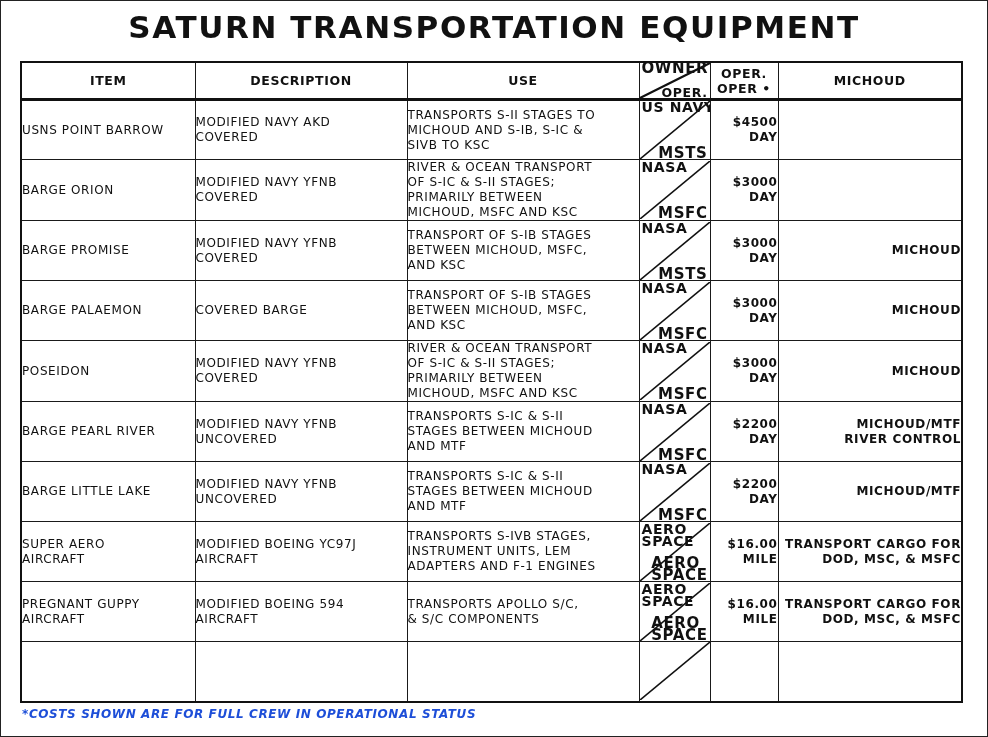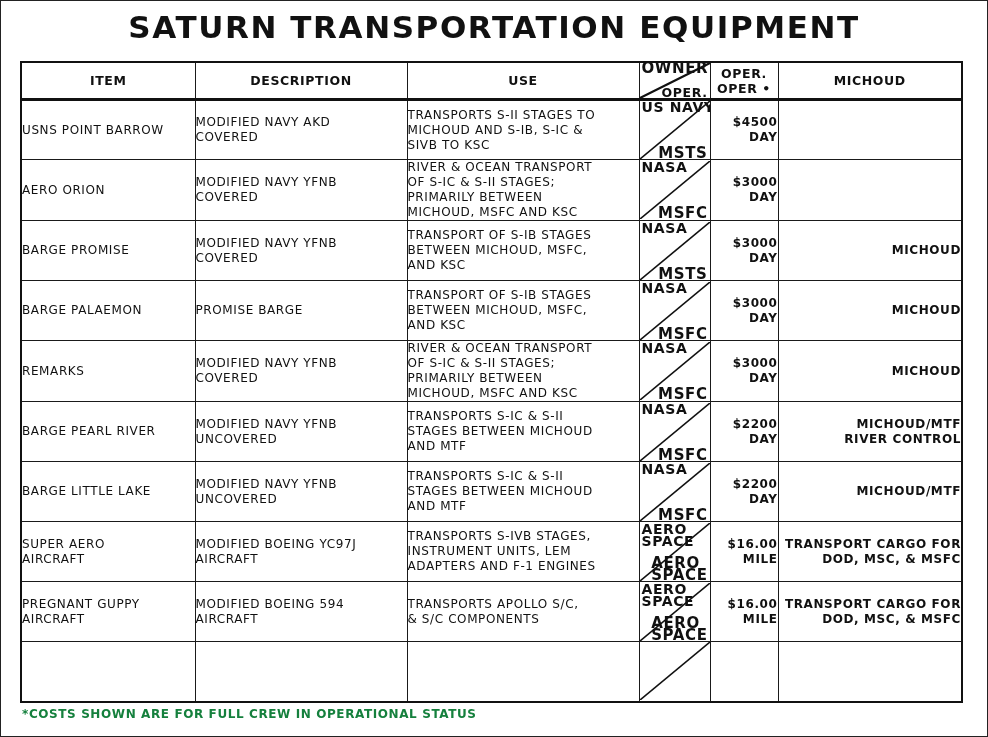--- a/index.html
+++ b/index.html
@@ -49,21 +49,21 @@
   .own-wrap svg { position: absolute; left: 0; top: 0; width: 100%; height: 100%; }
   .own-top { position: absolute; left: 2px; top: 0px; font-weight: bold; font-size: 14px; line-height: 12px; }
   .own-bot { position: absolute; right: 2px; bottom: 0px; font-weight: bold; font-size: 15px; line-height: 12px; text-align: left; }
   .hdr-own { position: relative; height: 35px; }
   .hdr-own svg { position: absolute; left: 0; top: 0; width: 100%; height: 100%; }
   .hdr-own .own-top { top: -1px; font-size: 15px; text-align: right; }
   .hdr-own .own-bot { bottom: -1px; font-size: 12.5px; }
   .line { display: block; white-space: nowrap; }
   .footnote {
     position: absolute; left: 22px; top: 707px;
-    font-size: 12px; font-weight: bold; letter-spacing: 0.6px; color:#15803d;
+    font-size: 12px; font-weight: bold; letter-spacing: 0.6px; color:#1d4ed8;font-style:italic;
   }
 </style>
 </head>
 <body>
 
 <div class="frame"></div>
 
 <div class="title">SATURN TRANSPORTATION EQUIPMENT</div>
 
 <table class="equip">
@@ -124,21 +124,21 @@
           </div>
         </td>
         <td class="cost">
           <span class="line">$4500</span>
           <span class="line">DAY</span>
         </td>
         <td class="rem"></td>
       </tr>
       <tr>
         <td class="item">
-          <span class="line">AERO ORION</span>
+          <span class="line">BARGE ORION</span>
         </td>
         <td class="desc">
           <span class="line">MODIFIED NAVY YFNB</span>
           <span class="line">COVERED</span>
         </td>
         <td class="use">
           <span class="line">RIVER &amp; OCEAN TRANSPORT</span>
           <span class="line">OF S-IC &amp; S-II STAGES;</span>
           <span class="line">PRIMARILY BETWEEN</span>
           <span class="line">MICHOUD, MSFC AND KSC</span>
@@ -194,21 +194,21 @@
         </td>
         <td class="rem">
           <span class="line">MICHOUD</span>
         </td>
       </tr>
       <tr>
         <td class="item">
           <span class="line">BARGE PALAEMON</span>
         </td>
         <td class="desc">
-          <span class="line">PROMISE BARGE</span>
+          <span class="line">COVERED BARGE</span>
         </td>
         <td class="use">
           <span class="line">TRANSPORT OF S-IB STAGES</span>
           <span class="line">BETWEEN MICHOUD, MSFC,</span>
           <span class="line">AND KSC</span>
         </td>
         <td class="own">
           <div class="own-wrap">
             <svg viewBox="0 0 100 100" preserveAspectRatio="none">
               <line x1="0" y1="100" x2="100" y2="0" stroke="#111" stroke-width="1.6" vector-effect="non-scaling-stroke"></line>
@@ -224,21 +224,21 @@
         <td class="cost">
           <span class="line">$3000</span>
           <span class="line">DAY</span>
         </td>
         <td class="rem">
           <span class="line">MICHOUD</span>
         </td>
       </tr>
       <tr>
         <td class="item">
-          <span class="line">REMARKS</span>
+          <span class="line">POSEIDON</span>
         </td>
         <td class="desc">
           <span class="line">MODIFIED NAVY YFNB</span>
           <span class="line">COVERED</span>
         </td>
         <td class="use">
           <span class="line">RIVER &amp; OCEAN TRANSPORT</span>
           <span class="line">OF S-IC &amp; S-II STAGES;</span>
           <span class="line">PRIMARILY BETWEEN</span>
           <span class="line">MICHOUD, MSFC AND KSC</span>

